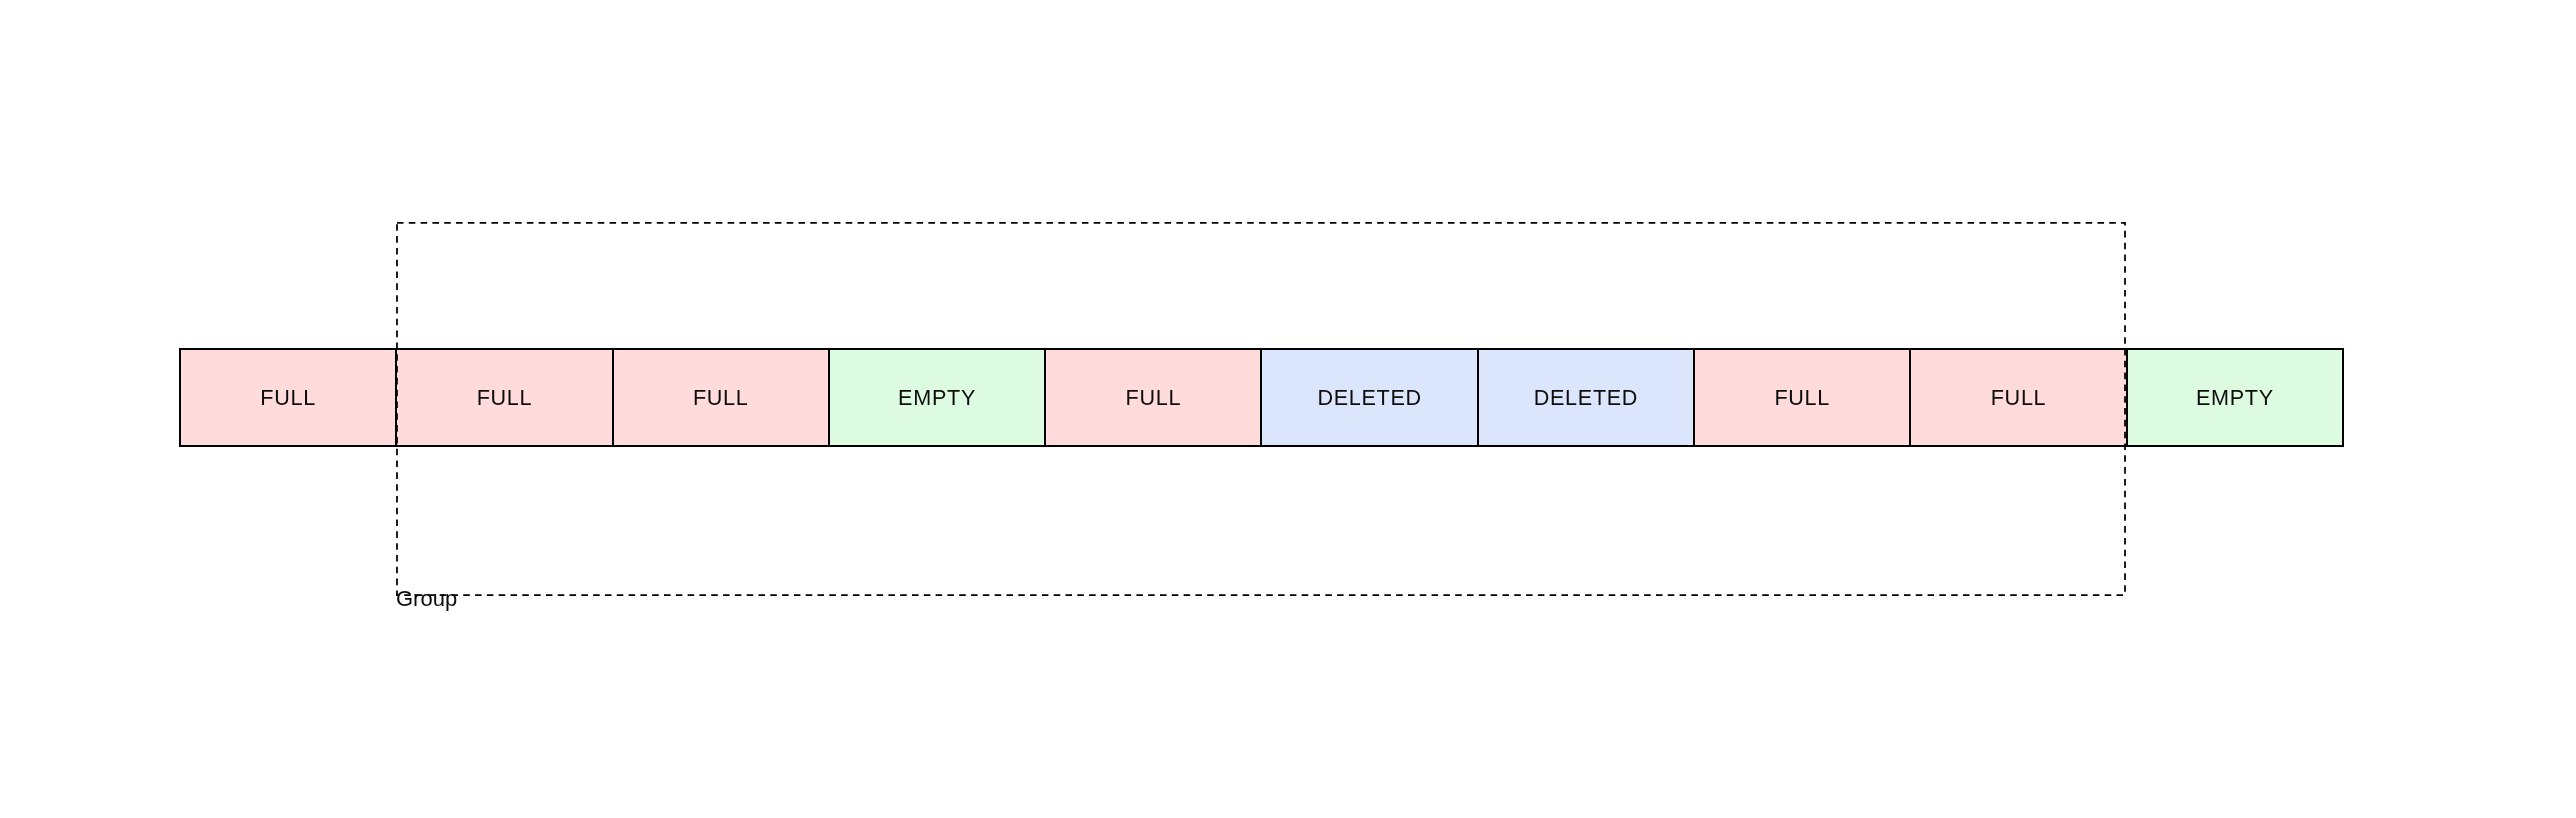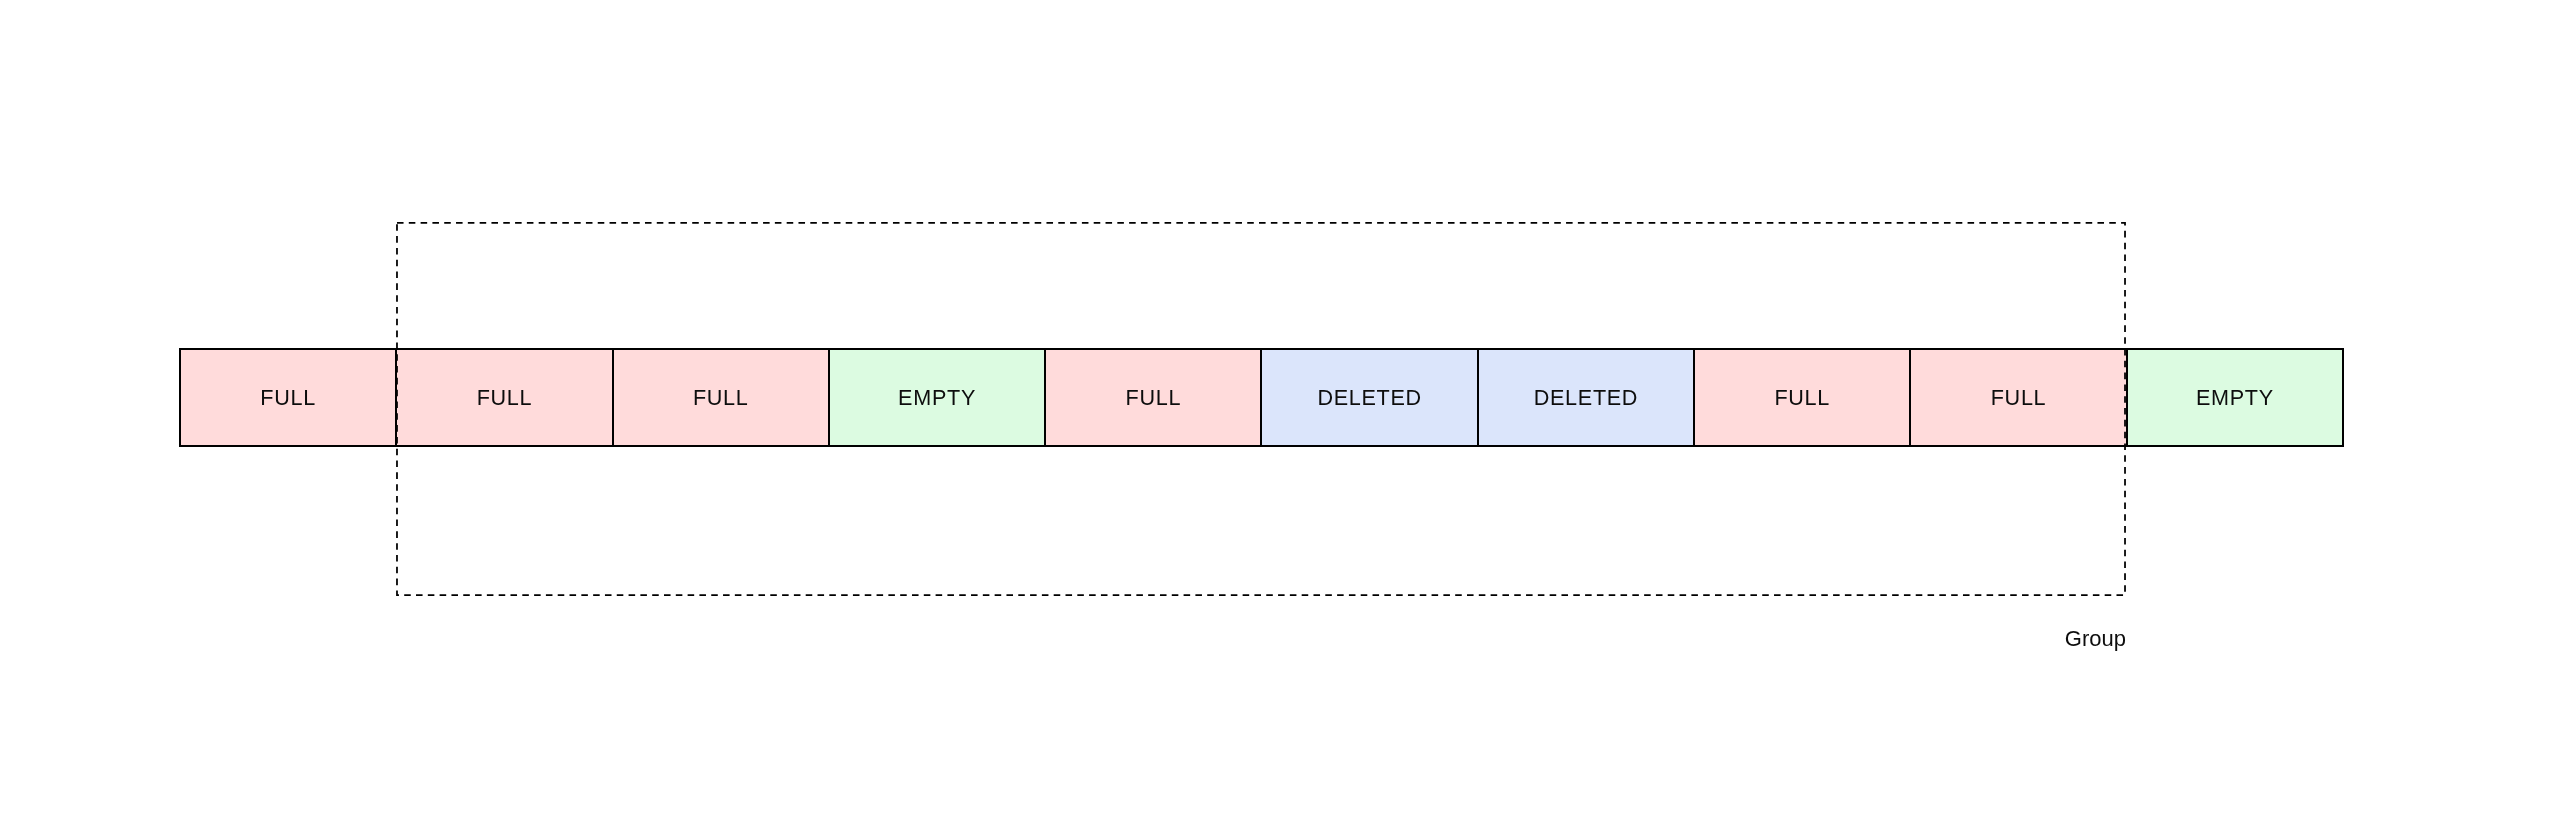--- a/index.html
+++ b/index.html
@@ -49,23 +49,23 @@
     color: #0d0d0d;
     white-space: nowrap;
     user-select: none;
   }
   .cell:last-child {
     border-right: none;
   }
   .group-label {
     position: absolute;
     left: 396px;
-    top: 626px;
+    top: 586px;
     width: 1730px;
-    text-align: right;
+    text-align: left;
     font-size: 22px;
     color: #0d0d0d;
     z-index: 3;
     user-select: none;
   }
 </style>
 </head>
 <body>
 
 <div class="canvas">

